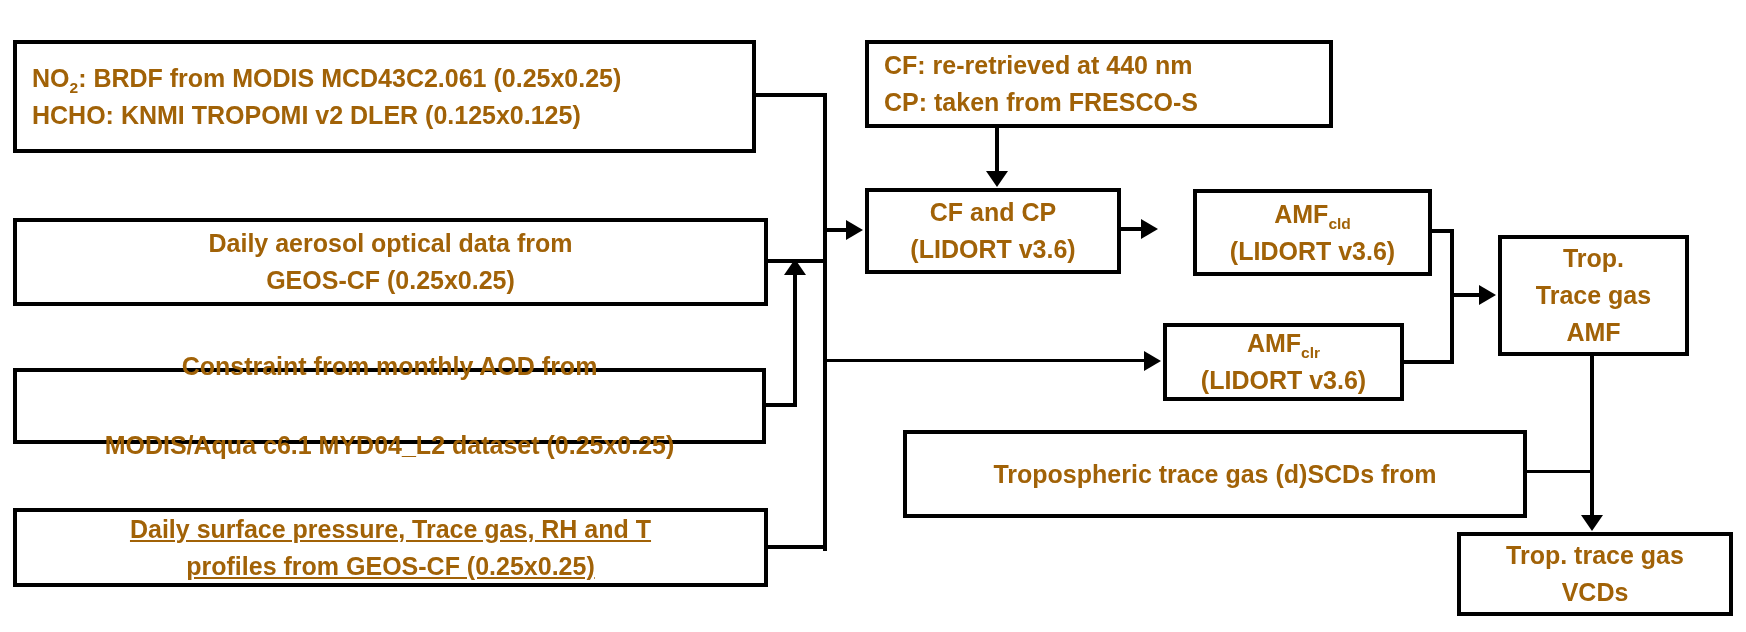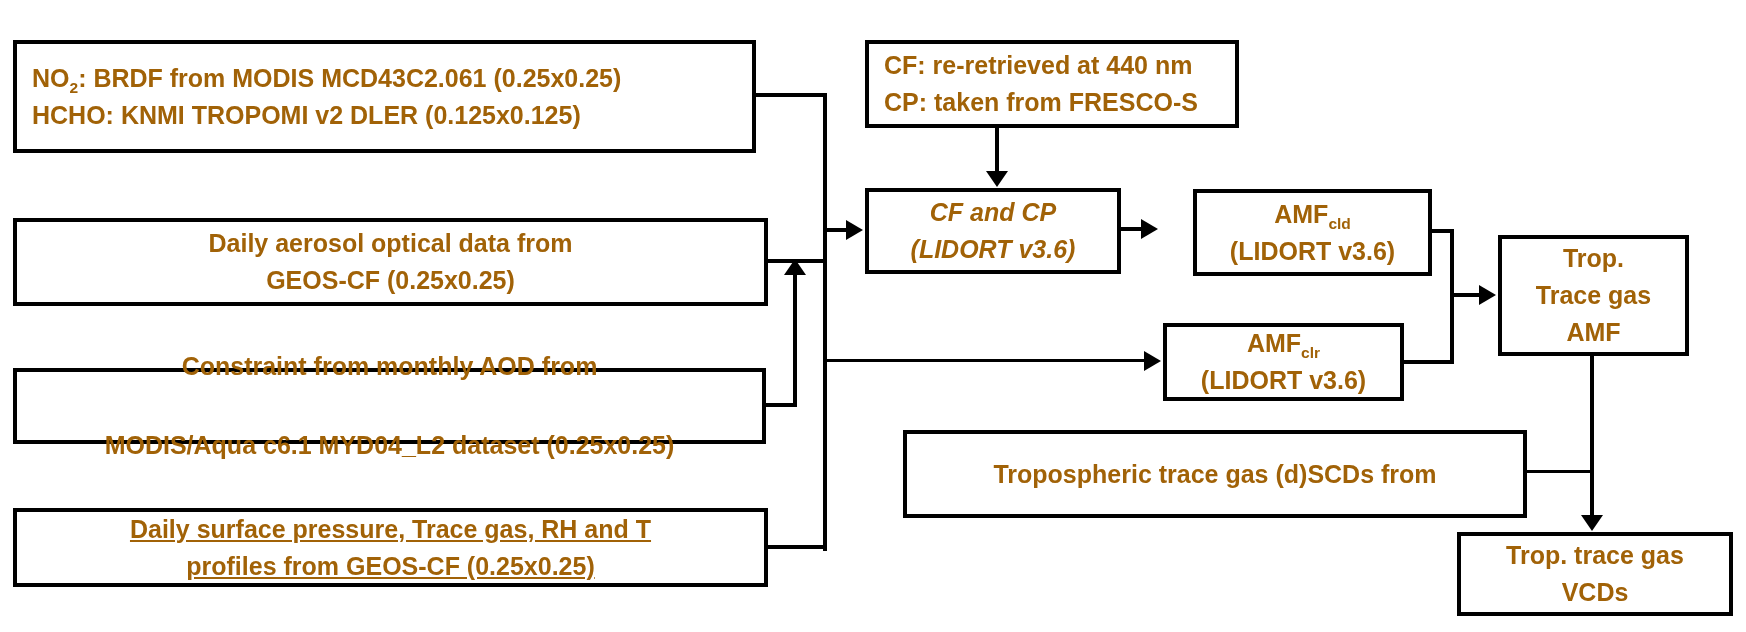--- a/index.html
+++ b/index.html
@@ -61,26 +61,26 @@
   <div class="box center" style="left:13px; top:368px; width:753px; height:76px;gap:42px;">
     <div class="bline">Constraint from monthly AOD from</div>
     <div class="bline">MODIS/Aqua c6.1 MYD04_L2 dataset (0.25x0.25)</div>
   </div>
 
   <div class="box center" style="left:13px; top:508px; width:755px; height:79px;text-decoration:underline;">
     <div class="bline">Daily surface pressure, Trace gas, RH and T</div>
     <div class="bline">profiles from GEOS-CF (0.25x0.25)</div>
   </div>
 
-  <div class="box left" style="left:865px; top:40px; width:374px; height:88px;">
+  <div class="box left" style="left:865px; top:40px; width:468px; height:88px;">
     <div class="bline">CF: re-retrieved at 440 nm</div>
     <div class="bline">CP: taken from FRESCO-S</div>
   </div>
 
-  <div class="box center" style="left:865px; top:188px; width:256px; height:86px;font-style:italic;">
+  <div class="box center" style="left:865px; top:188px; width:256px; height:86px;">
     <div class="bline">CF and CP</div>
     <div class="bline">(LIDORT v3.6)</div>
   </div>
 
   <div class="box center" style="left:1160px; top:189px; width:239px; height:87px;margin-left:33px;">
     <div class="bline"><span>AMF</span><sub>cld</sub></div>
     <div class="bline">(LIDORT v3.6)</div>
   </div>
 
   <div class="box center" style="left:1163px; top:323px; width:241px; height:78px;">

